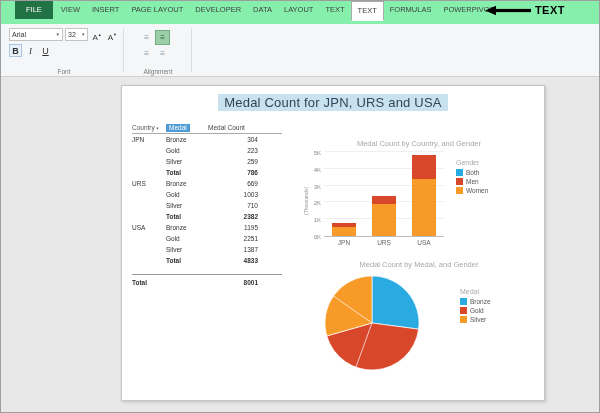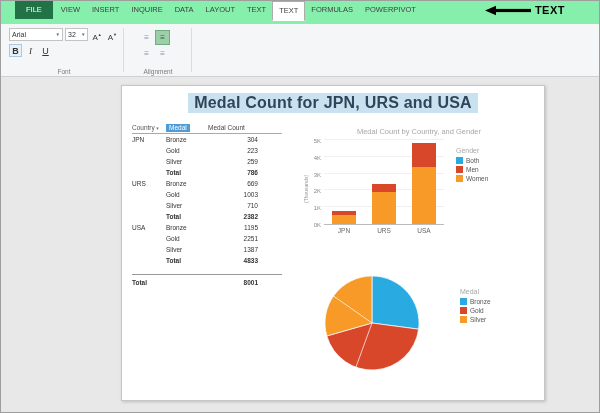--- a/index.html
+++ b/index.html
@@ -35,41 +35,41 @@
   .fmt-btn.underline{text-decoration:underline}
   .align-group{left:126px;width:62px}
   .icon-grid{display:grid;grid-template-columns:15px 15px;grid-auto-rows:15px;gap:1px;margin:2px 0 0 8px}
   .al-icon{font-size:8px;line-height:14px;text-align:center;color:#7d97ac;border:1px solid transparent}
   .al-icon.selected{background:#9ccfa8;color:#20633a;border-color:#6fae81}
 
   
   .canvas{position:absolute;top:76px;left:0;width:100%;height:337px;background:#e8e8e8}
   .page{position:absolute;left:120px;top:8px;width:424px;height:316px;background:#fff;border:1px solid #c6c6c6;box-shadow:1px 1px 3px rgba(0,0,0,.18)}
   .page-title{margin-top:7px;text-align:center}
-  .page-title span{display:inline-block;background:#c9e2f0;color:#31455a;font-size:16px;font-weight:bold;padding:1px 6px;letter-spacing:.2px}
+  .page-title span{display:inline-block;background:#c9e2f0;color:#31455a;font-size:13px;font-weight:normal;padding:1px 6px;letter-spacing:.2px}
 
   
   .matrix{position:absolute;left:10px;top:38px;width:150px;font-size:6.5px;color:#333}
   .thead{display:flex;align-items:center;border-bottom:1px solid #aaa;padding-bottom:2px}
   .th1{width:34px;color:#555}
   .filter-caret{font-size:5px;color:#777}
   .th2{width:42px}
   .th2>span{background:#4f9bd5;color:#fff;padding:0 3px 1px}
   .th3{width:64px;color:#444}
   .trow{display:flex;align-items:center;height:11px}
   .tc1{width:34px}
   .tc2{width:42px}
   .tc3{width:64px;text-align:right;padding-right:14px}
   .trow.total{font-weight:bold}
   .grand{border-top:1px solid #999;margin-top:8px;padding-top:2px;font-weight:bold;height:14px}
 
   
   .chartbox{position:absolute;color:#333}
   .chart-title{font-size:7.5px;color:#a8a8a8;text-align:center;margin-bottom:5px}
-  .bar-chart{left:176px;top:41px;width:242px;height:112px}
+  .bar-chart{left:176px;top:53px;width:242px;height:112px}
   .bar-flex{display:flex}
   .ylab{position:relative;width:10px}
   .ylab span{position:absolute;top:62px;left:5px;font-size:5px;color:#999;white-space:nowrap;transform:rotate(-90deg);transform-origin:0 0}
   .yaxis{position:relative;width:16px;height:84px}
   .yaxis span{position:absolute;right:3px;font-size:6px;color:#8a8a8a}
   .plot{position:relative;width:120px;height:84px;border-bottom:1px solid #bbb}
   .bar-seg{position:absolute}
   .cats{position:relative;width:120px;height:11px}
   .cats span{position:absolute;top:2px;font-size:6.5px;color:#666;transform:translateX(-50%)}
   .legend{margin-left:12px;padding-top:6px}
@@ -83,21 +83,22 @@
 </style>
 </head>
 <body>
 
 <div class="screen">
 
   <div class="tab-row">
       <div class="tab file">FILE</div>
       <div class="tab">VIEW</div>
       <div class="tab">INSERT</div>
-      <div class="tab">INQUIRE</div>
+      <div class="tab">PAGE LAYOUT</div>
+      <div class="tab">DEVELOPER</div>
       <div class="tab">DATA</div>
       <div class="tab">LAYOUT</div>
       <div class="tab">TEXT</div>
       <div class="tab selected">TEXT</div>
       <div class="tab">FORMULAS</div>
       <div class="tab">POWERPIVOT</div>
     </div>
 
   <div class="annotation">
     <svg width="46" height="11" viewBox="0 0 46 11">
@@ -271,20 +272,21 @@
                 <div class="legend-item">
                   <span class="sw" style="background: rgb(247, 154, 40);"></span>
                   <span class="lb">Women</span>
                 </div>
               </div>
           </div>
         </div>
       </div>
 
       <div class="chartbox pie-chart">
+        <div class="chart-title">Medal Count by Medal, and Gender</div>
         <svg class="pie-svg" width="100" height="100" viewBox="0 0 100 100">
             <path d="M50,50 L50.00,3.00 A47,47 0 0 1 96.59,56.17 Z" fill="#29abe2" stroke="#fff" stroke-width="0.7"></path>
             <path d="M50,50 L96.59,56.17 A47,47 0 0 1 4.82,62.96 Z" fill="#d9472b" stroke="#fff" stroke-width="0.7"></path>
             <path d="M50,50 L4.82,62.96 A47,47 0 0 1 50.00,3.00 Z" fill="#f79a28" stroke="#fff" stroke-width="0.7"></path>
             <line x1="50" y1="50" x2="33.93" y2="94.17" stroke="#fff" stroke-width="0.7"></line>
             <line x1="50" y1="50" x2="11.50" y2="23.04" stroke="#fff" stroke-width="0.7"></line>
           </svg>
         <div class="legend pie-legend">
           <div class="legend-title">Medal</div>
           <div>

